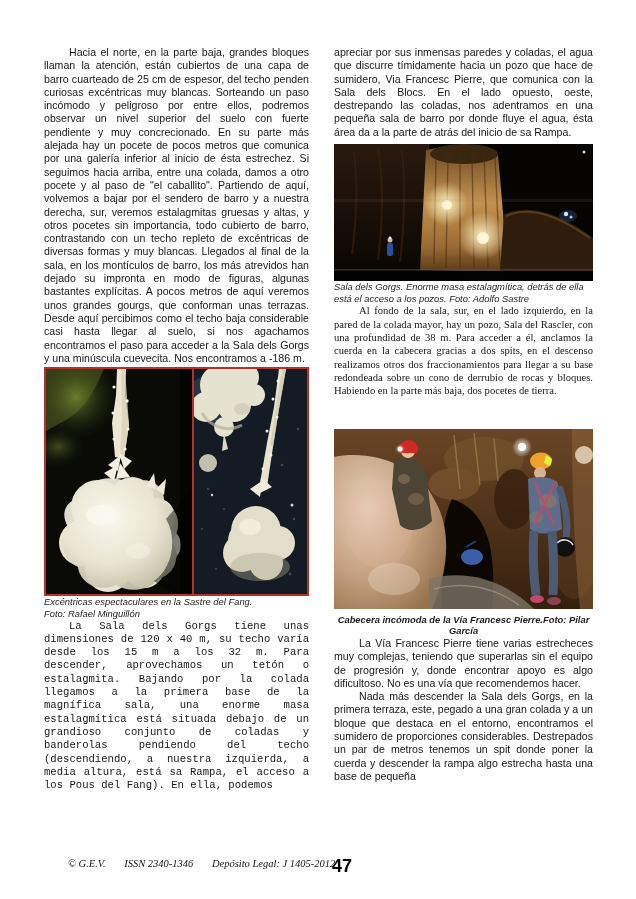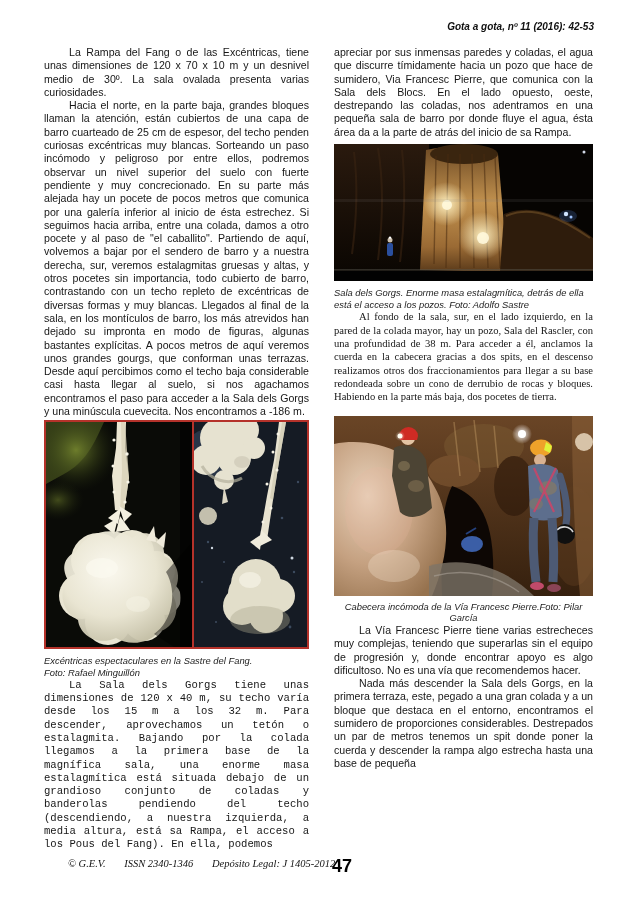--- a/index.html
+++ b/index.html
@@ -20,52 +20,50 @@
   }
   p.body.no-indent { text-indent:0; }
   figure { margin:0; padding:0; }
   .fig-excentricas { margin-top:2px; }
   .photo-frame {
     display:flex; border:2px solid #b5322a; width:261px; height:225px; background:#000;
   }
   .panel-divider { width:2px; background:#b5322a; }
   figcaption {
     font-size:9.4px; line-height:11.7px; font-style:italic; color:#1c1c1c;
-    margin-top:6px; text-align:left;
+    margin-top:0; text-align:left;
   }
   .fig-gorgs { margin-top:5px; }
   .fig-gorgs figcaption { max-width:252px; }
   .p-after-figcap { margin-top:7px;font-family:Liberation Serif, serif; }
   .p-left-bottom { margin-top:9px;font-family:Liberation Mono, monospace; }
-  .fig-pierre { margin-top:12px; }
+  .fig-pierre { margin-top:31px;font-weight:bold; }
   .fig-pierre figcaption { text-align:center; max-width:259px; margin-top:5px; }
   .p-bottom-1 { margin-top:13px; }
   .footer {
     position:absolute; left:44px; top:858px; width:560px;
     font-family:"Liberation Serif", serif; font-style:italic; font-size:10.5px; color:#111;margin-left:24px;
   }
   .foot-item { margin-right:16px; }
   .pagenum {
     position:absolute; left:264px; top:-2px;
     font-family:"Liberation Sans", sans-serif; font-style:normal; font-weight:bold;
     font-size:18px; color:#000;
   }
   svg { display:block; }
 </style>
 </head>
 <body>
 
 <div class="page">
 
-  <div class="running-head">Gota a gota, nº 11 (2016): 42-53</div>
 
   <div class="columns">
 
     <div class="col-left">
-      <p class="body">La Rampa del Fang o de las Excéntricas, tiene unas dimensiones de 120 x 70 x 10 m y un desnivel medio de 30º. La sala ovalada presenta varias curiosidades.</p>
       <p class="body">Hacia el norte, en la parte baja, grandes bloques llaman la atención, están cubiertos de una capa de barro cuarteado de 25 cm de espesor, del techo penden curiosas excéntricas muy blancas. Sorteando un paso incómodo y peligroso por entre ellos, podremos observar un nivel superior del suelo con fuerte pendiente y muy concrecionado. En su parte más alejada hay un pocete de pocos metros que comunica por una galería inferior al inicio de ésta estrechez. Si seguimos hacia arriba, entre una colada, damos a otro pocete y al paso de "el caballito". Partiendo de aquí, volvemos a bajar por el sendero de barro y a nuestra derecha, sur, veremos estalagmitas gruesas y altas, y otros pocetes sin importancia, todo cubierto de barro, contrastando con un techo repleto de excéntricas de diversas formas y muy blancas. Llegados al final de la sala, en los montículos de barro, los más atrevidos han dejado su impronta en modo de figuras, algunas bastantes explícitas. A pocos metros de aquí veremos unos grandes gourgs, que conforman unas terrazas. Desde aquí percibimos como el techo baja considerable casi hasta llegar al suelo, si nos agachamos encontramos el paso para acceder a la Sala dels Gorgs y una minúscula cuevecita. Nos encontramos a -186 m.</p>
 
       <figure class="fig-excentricas">
         <div class="photo-frame">
 
           <svg width="146" height="225" viewBox="0 0 146 225">
             <defs>
               <radialGradient id="f1olive">
                   <stop offset="0%" stop-color="#77882f" stop-opacity=".85"></stop>
                   <stop offset="100%" stop-color="#222b10" stop-opacity="0"></stop>

